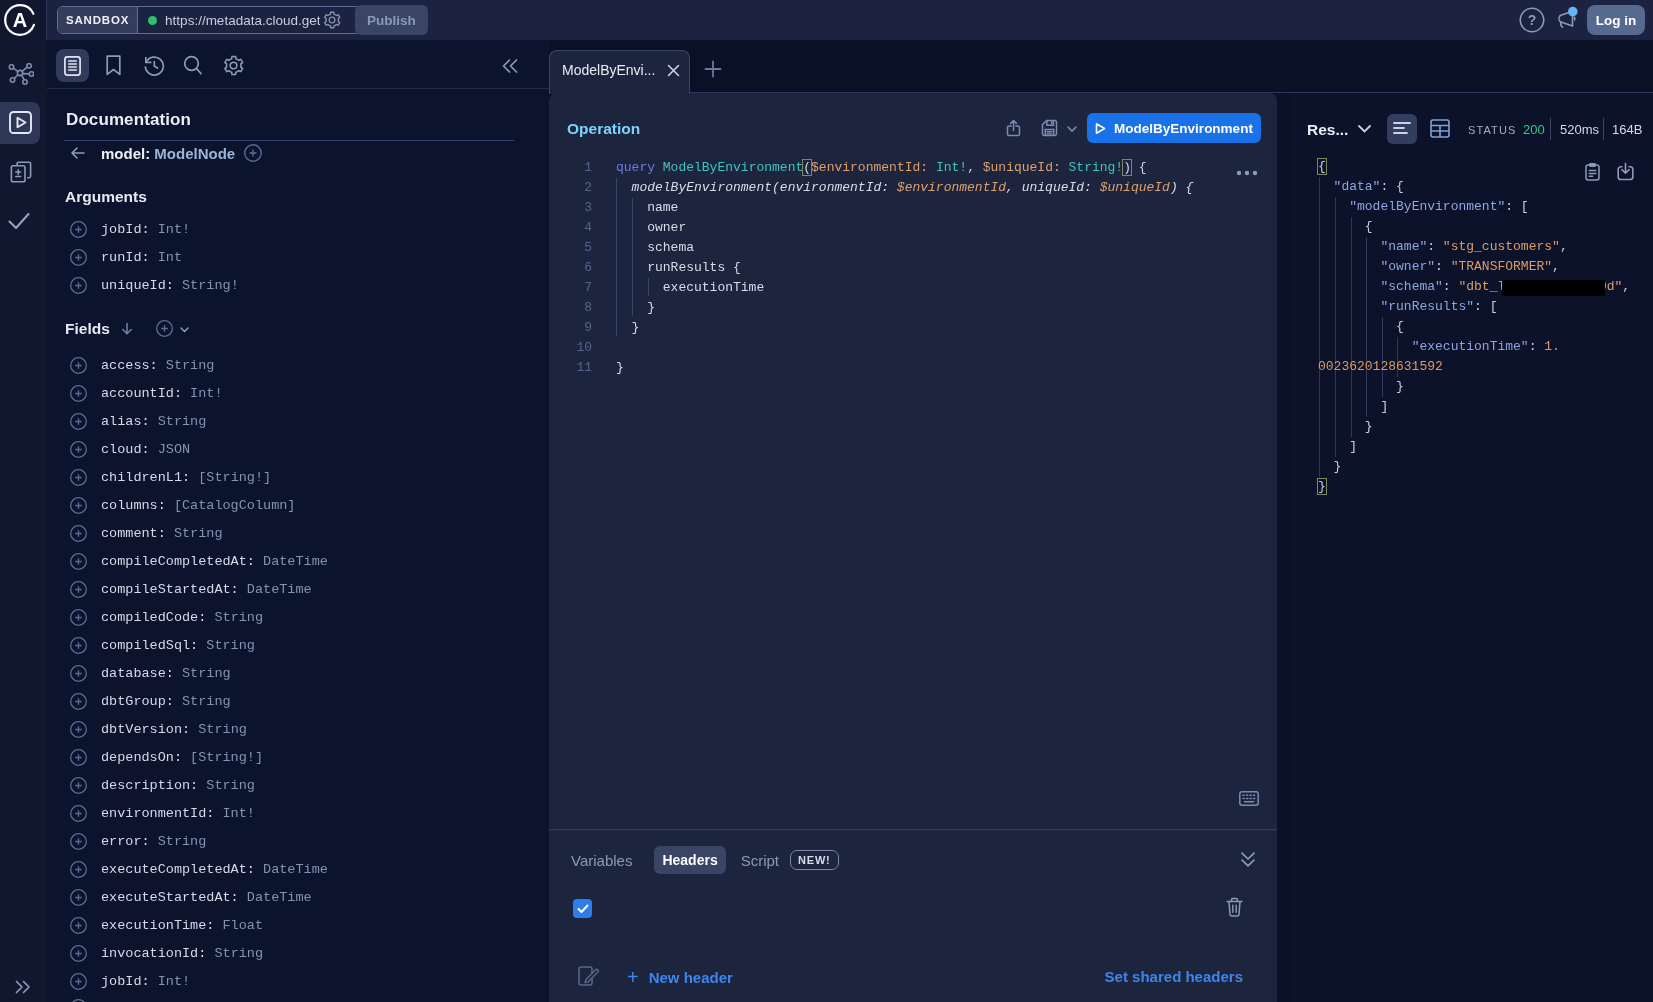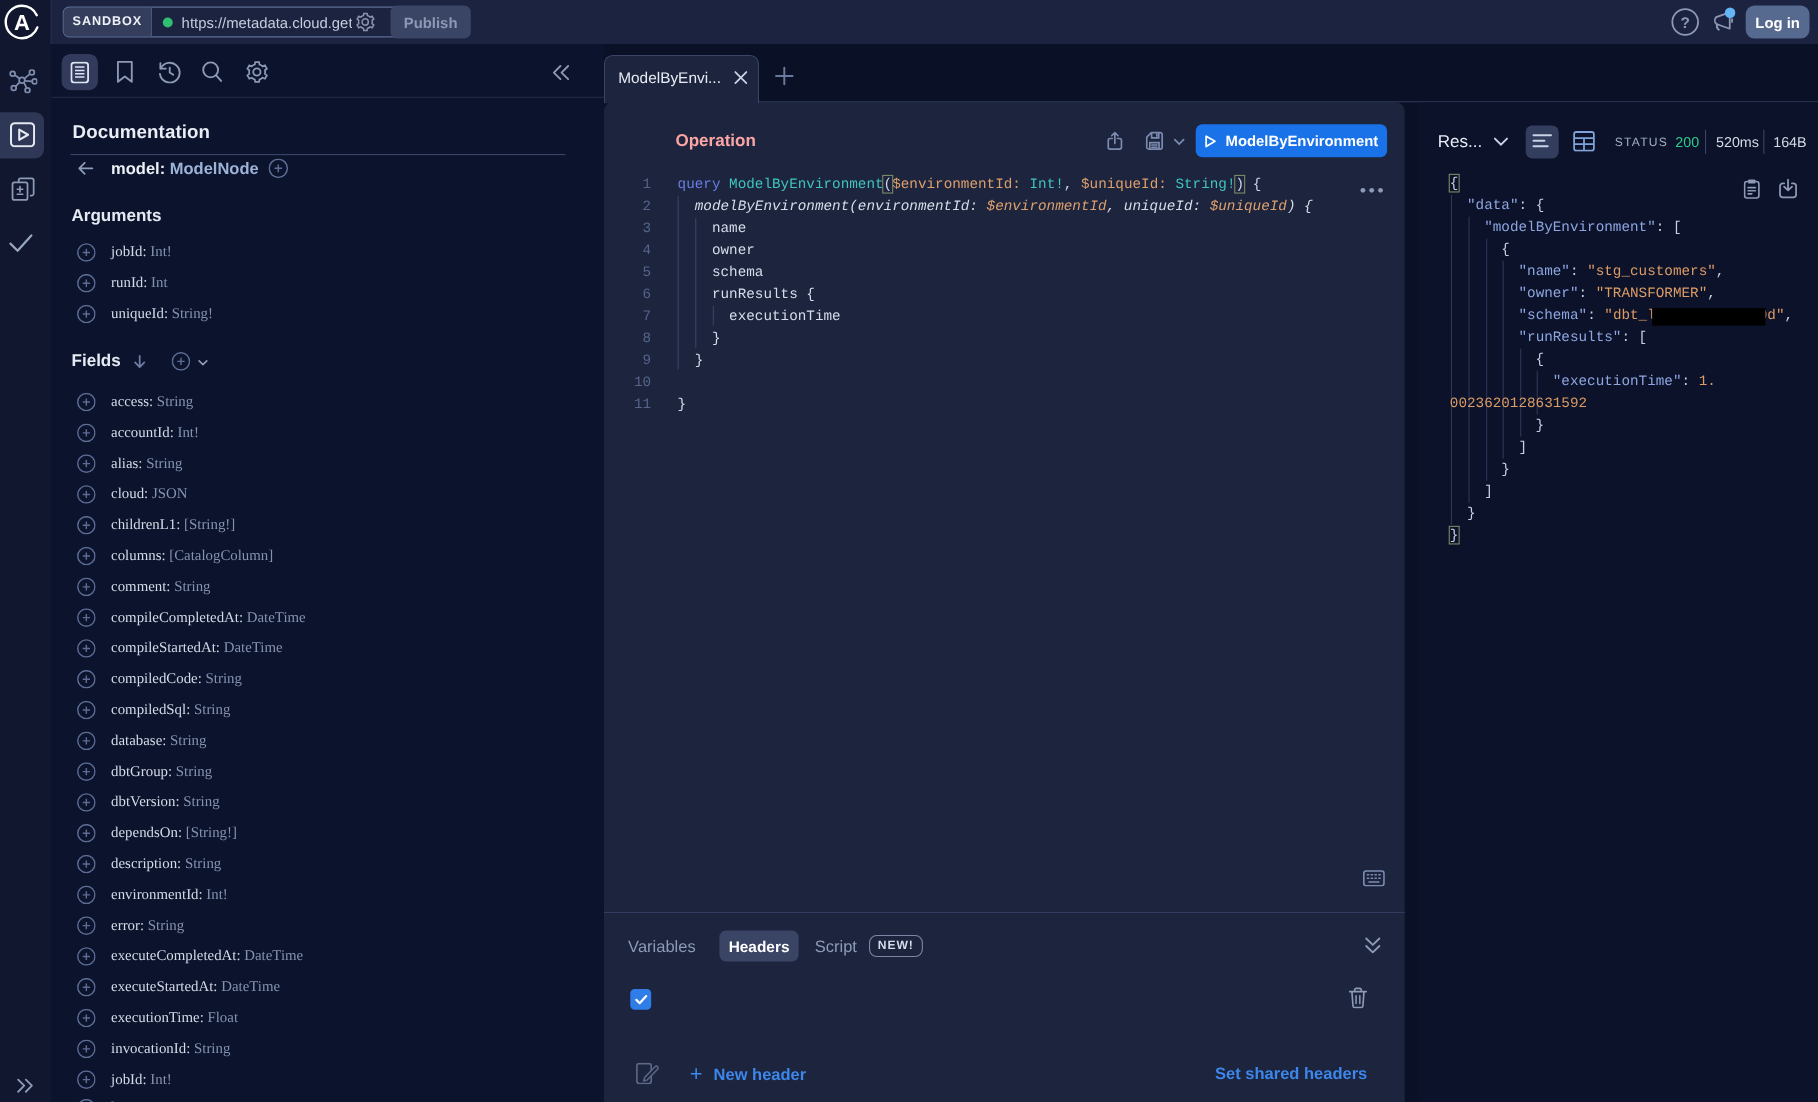--- a/index.html
+++ b/index.html
@@ -22,31 +22,31 @@
   #rail { left:0; top:40px; width:47px; height:962px; background:#11172f; }
   #railsel { left:0; top:102px; width:40px; height:42px; background:#2e3756; border-radius:0 8px 8px 0; }
 
   
   #doc { left:47px; top:40px; width:502px; height:962px; background:#0c132c; }
   #dsel { left:56px; top:49px; width:33px; height:33px; background:#323b5c; border-radius:8px; }
   #doctitle { left:66px; top:110px; font-size:17px; font-weight:bold; color:#e9edf5; letter-spacing:0.1px; }
   #docdiv { left:64px; top:140px; width:450px; height:1px; background:#39436a; }
   .h2 { font-size:15.5px; font-weight:bold; color:#e5eaf3; }
   .frow { position:absolute; left:70px; height:28px; display:flex; align-items:center; font-size:13.5px; }
-  .frow .txt { position:absolute; left:31px; white-space:pre; font-family:Liberation Serif, serif; }
+  .frow .txt { position:absolute; left:31px; white-space:pre; font-family:Liberation Mono, monospace; }
   .fname { color:#d3dbe8; }
   .ftype { color:#8493b1; }
 
   
   #tab { left:549px; top:50px; width:141px; height:44px; background:#1c243e; border:1px solid #3a4468; border-bottom:none; border-radius:8px 8px 0 0; color:#e8ecf4; font-size:14px; display:flex; align-items:flex-start; padding:11px 12px 0; }
   #tabline { left:690px; top:92px; width:963px; height:1px; background:#2e3858; }
 
   
   #card { left:549px; top:93px; width:728px; height:909px; background:#1c243e; border-radius:8px 8px 0 0; }
-  #optitle { left:567px; top:120px; font-size:15.5px; font-weight:bold; color:#fca5a5;margin-left:47px; }
+  #optitle { left:567px; top:120px; font-size:15.5px; font-weight:bold; color:#7dd3fc; }
   #runbtn { left:1087px; top:113px; width:174px; height:30px; background:#1a72e8; border-radius:6px; color:#fff; font-weight:bold; font-size:13.5px; display:flex; align-items:center; justify-content:center; gap:8px; }
   .cl { position:absolute; height:20px; line-height:20px; font-size:13px; white-space:pre; font-family:"Liberation Mono", monospace; }
   .ln { left:575px; width:17px; text-align:right; color:#56648a; }
   .code { left:616px; color:#d6dde9; }
   .kw { color:#6a7de2; } .op { color:#40c4bd; } .vr { color:#dda06d; } .pl { color:#d6dde9; } .pu { color:#ccd4e6; }
   .bm { outline:1px solid #7d8766; outline-offset:0px; }
   .guide { position:absolute; width:1px; background:#39436a; }
 
   
   #hdiv { left:549px; top:829px; width:728px; height:1px; background:#323c5e; }
@@ -55,21 +55,21 @@
   #newbadge { border:1px solid #7b87a5; border-radius:7px; font-size:11px; font-weight:bold; color:#d5dce9; letter-spacing:0.8px; padding:3px 7px; }
   #cbx { left:573px; top:899px; width:19px; height:19px; background:#2e7de9; border-radius:4px; display:flex; align-items:center; justify-content:center; }
   #in1 { left:597px; top:889px; width:294px; height:38px; border:1px solid #5f6d92; border-radius:8px; display:flex; align-items:center; padding:0 14px; color:#dfe5f0; font-size:15px; }
   #in2 { left:900px; top:889px; width:308px; height:38px; background:#141c38; border:1px solid #39445f; border-radius:8px; display:flex; align-items:center; padding:0 6px; color:#dfe5f0; font-size:15px; }
   #tok { background:#000; color:#fff; font-weight:bold; font-size:13px; font-family:"Liberation Mono", monospace; padding:5px 0 5px 9px; margin-left:2px; letter-spacing:1px; width:247px; }
   #newhdr { left:627px; top:966px; color:#3d86ea; font-size:15px; font-weight:bold; display:flex; align-items:center; gap:10px; }
   #shared { left:1063px; top:968px; width:180px; text-align:right; color:#3d86ea; font-size:15px; font-weight:bold; white-space:nowrap; }
 
   
   #resp { left:1290px; top:93px; width:363px; height:909px; background:#0b1229; }
-  #rtitle { left:1307px; top:121px; font-size:15.5px; font-weight:normal; color:#e9edf5; }
+  #rtitle { left:1307px; top:121px; font-size:15.5px; font-weight:bold; color:#e9edf5; }
   #ricon1 { left:1387px; top:114px; width:30px; height:30px; background:#333d5d; border-radius:6px; }
   #rstatus { left:1468px; top:124px; font-size:11px; letter-spacing:1.1px; color:#a3aec5; }
   .rsep { position:absolute; top:118px; width:1px; height:22px; background:#3a4562; }
   .jl { position:absolute; height:20px; line-height:20px; font-size:13px; white-space:pre; font-family:"Liberation Mono", monospace; color:#c8d0e0; }
   .jk { color:#8ea6e0; } .jv { color:#dd9c66; }
   .jguide { position:absolute; width:1px; background:#2c3759; }
   #redact { left:1502px; top:280px; width:103px; height:16px; background:#000; }
   svg { display:block; }
 </style>
 </head>

